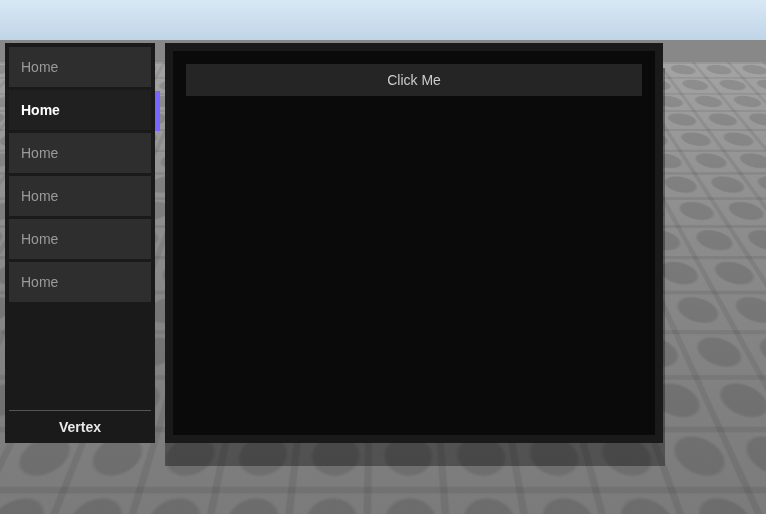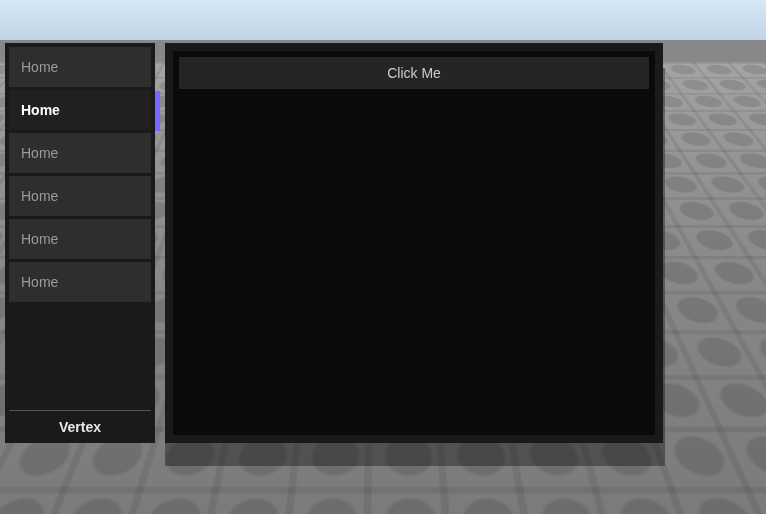--- a/index.html
+++ b/index.html
@@ -124,21 +124,21 @@
       width: 498px;
       height: 400px;
       background: #1a1a1a;
       padding: 8px;
     }
     
     .inner-panel {
       width: 100%;
       height: 100%;
       background: #0a0a0a;
-      padding: 6px;
+      padding: 13px;
     }
     
     .click-button {
       width: 100%;
       height: 32px;
       background: #252525;
       color: #cccccc;
       font-size: 14px;
       display: flex;
       align-items: center;

